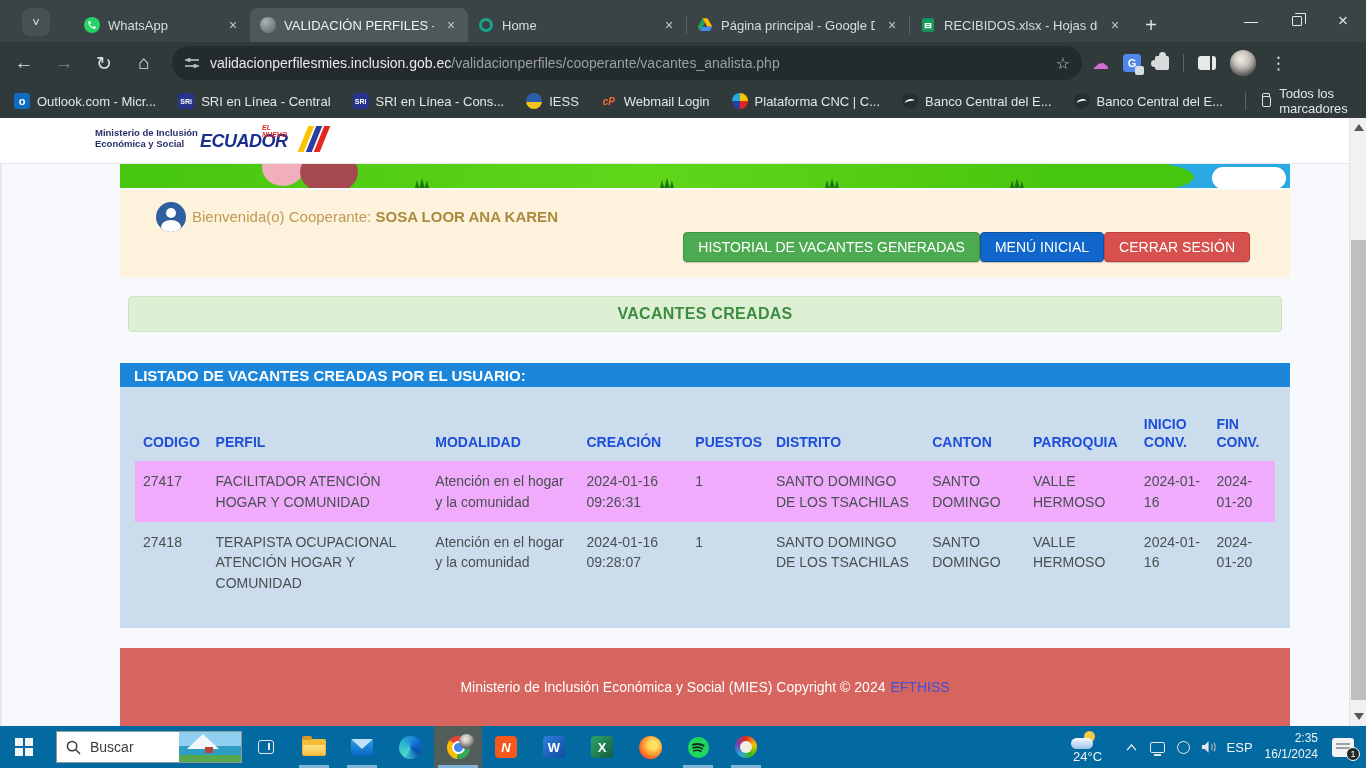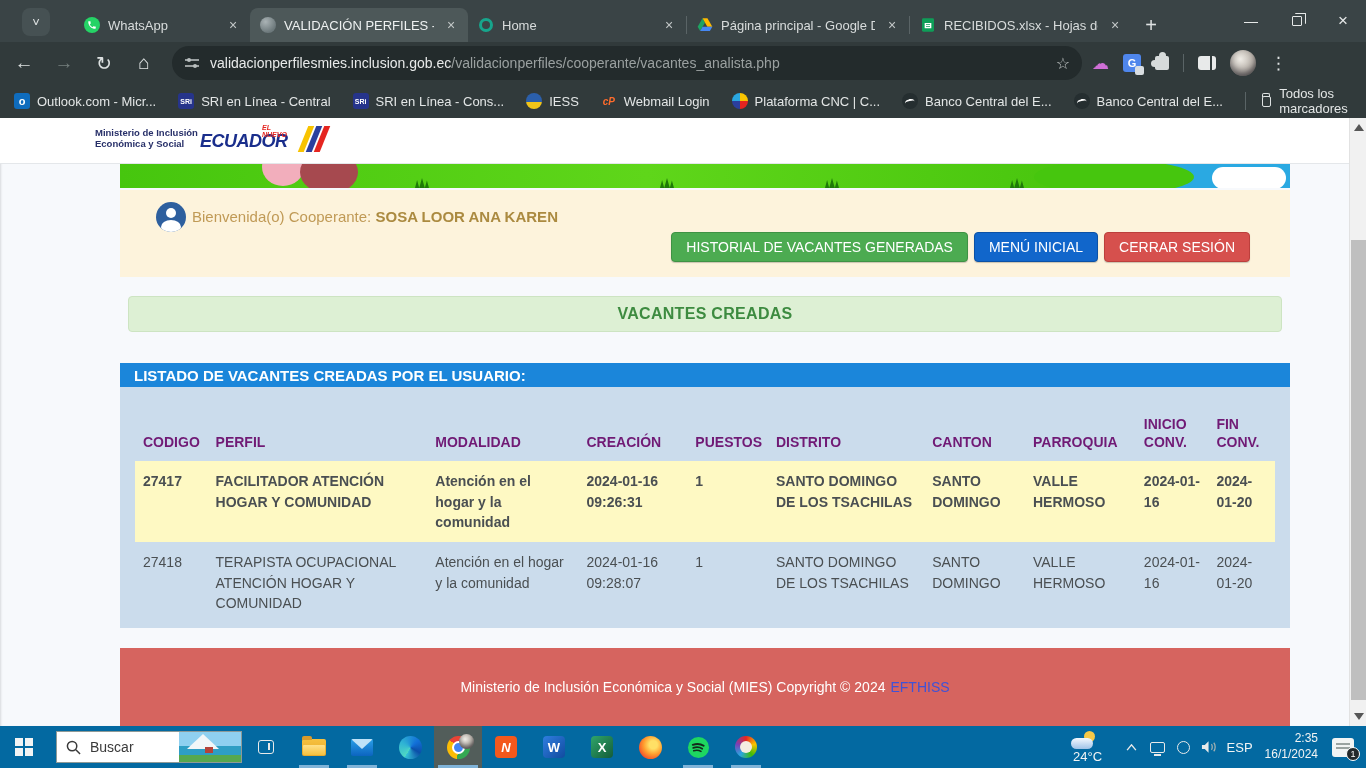--- a/index.html
+++ b/index.html
@@ -82,35 +82,35 @@
   .hero .cloud { position:absolute; right:4px; top:3px; width:74px; height:22px; background:#fff; border-radius:12px; }
   .hero .hill { position:absolute; right:96px; top:-4px; width:160px; height:34px; background:#46c60e; border-radius:50%; }
   .hero .tuft { position:absolute; bottom:0; width:14px; height:10px; background:#1e7a08; clip-path:polygon(0 100%,15% 20%,30% 100%,50% 0,70% 100%,85% 25%,100% 100%); }
 
   .welcome { position:absolute; left:120px; top:72px; width:1170px; height:87px; background:#fdf3dc; }
   .user-avatar { position:absolute; left:36px; top:12px; width:30px; height:30px; border-radius:50%; background:#2e5f9e; overflow:hidden; }
   .user-avatar::before { content:""; position:absolute; left:10px; top:6px; width:10px; height:10px; border-radius:50%; background:#fff; }
   .user-avatar::after { content:""; position:absolute; left:5px; top:18px; width:20px; height:14px; border-radius:50%; background:#fff; }
   .welcome-text { position:absolute; left:72px; top:18px; font-size:15px; color:#c09a56; }
   .welcome-text b { color:#ab8a40; }
-  .btnrow { position:absolute; right:40px; top:42px; display:flex; gap:6px; }
+  .btnrow { position:absolute; right:40px; top:42px; display:flex; }
   .btn { height:30px; padding:0 14px; border-radius:4px; color:#fff; font-size:14px; display:flex; align-items:center; justify-content:center; white-space:nowrap; box-shadow:0 1px 1px rgba(0,0,0,.2); }
   .btn-green { background:#4cab51; border:1px solid #3f9244; }
   .btn-blue { background:#1166cb; border:1px solid #0c51a5; }
   .btn-red { background:#d6504d; border:1px solid #bc3f3c; }
 
   .sectionbar { position:absolute; left:128px; top:178px; width:1154px; height:36px; background:#ddf0d4; border:1px solid #cde4c2; border-radius:4px; display:flex; align-items:center; justify-content:center; font-size:16px; font-weight:bold; color:#3d8b40; letter-spacing:.3px; }
 
   .listheader { position:absolute; left:120px; top:245px; width:1170px; height:24px; background:#1b86da; color:#fff; font-size:15px; font-weight:bold; display:flex; align-items:center; padding-left:14px; }
 
   .tablewrap { position:absolute; left:120px; top:269px; width:1170px; height:241px; background:#cbdcec; }
   table.vac { border-collapse:collapse; margin:22px 15px 0 15px; width:1140px; table-layout:fixed; }
-  table.vac th { text-align:left; vertical-align:bottom; font-size:14px; color:#701a75; padding:6px 8px 10px 8px; line-height:1.3; }
+  table.vac th { text-align:left; vertical-align:bottom; font-size:14px; color:#1d4ed8; padding:6px 8px 10px 8px; line-height:1.3; }
   table.vac td { text-align:left; vertical-align:top; font-size:14px; color:#4a4f52; padding:10px 8px; line-height:1.45; }
-  tr.row-odd { background:#fef9c3;font-weight:bold; }
+  tr.row-odd { background:#f0abfc; }
 
   .pagefooter { position:absolute; left:120px; top:530px; width:1170px; height:78px; background:#d6645f; color:#fff; font-size:14px; display:flex; align-items:center; justify-content:center; }
   .pagefooter a { color:#4052d6; text-decoration:none; margin-left:5px;text-align:center; }
 
   .scrollbar { position:absolute; right:0; top:0; width:17px; height:608px; background:#f1f1f1; border-left:1px solid #e2e2e2; }
   .sb-arrow { position:absolute; left:4px; width:0; height:0; border-left:5px solid transparent; border-right:5px solid transparent; }
   .sb-up { top:6px; border-bottom:7px solid #565656; }
   .sb-down { bottom:6px; border-top:7px solid #565656; }
   .sb-thumb { position:absolute; left:1px; top:122px; width:15px; height:460px; background:#bfbfbf; }
 

